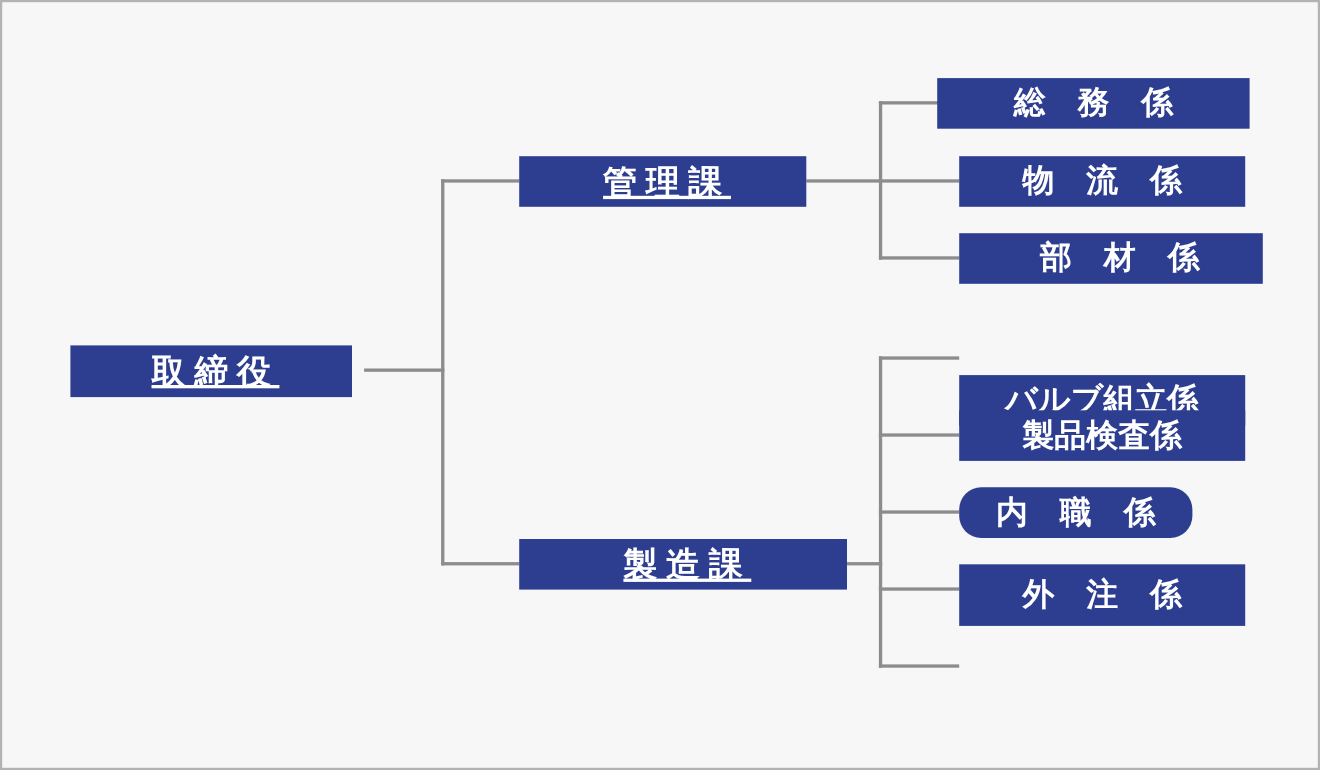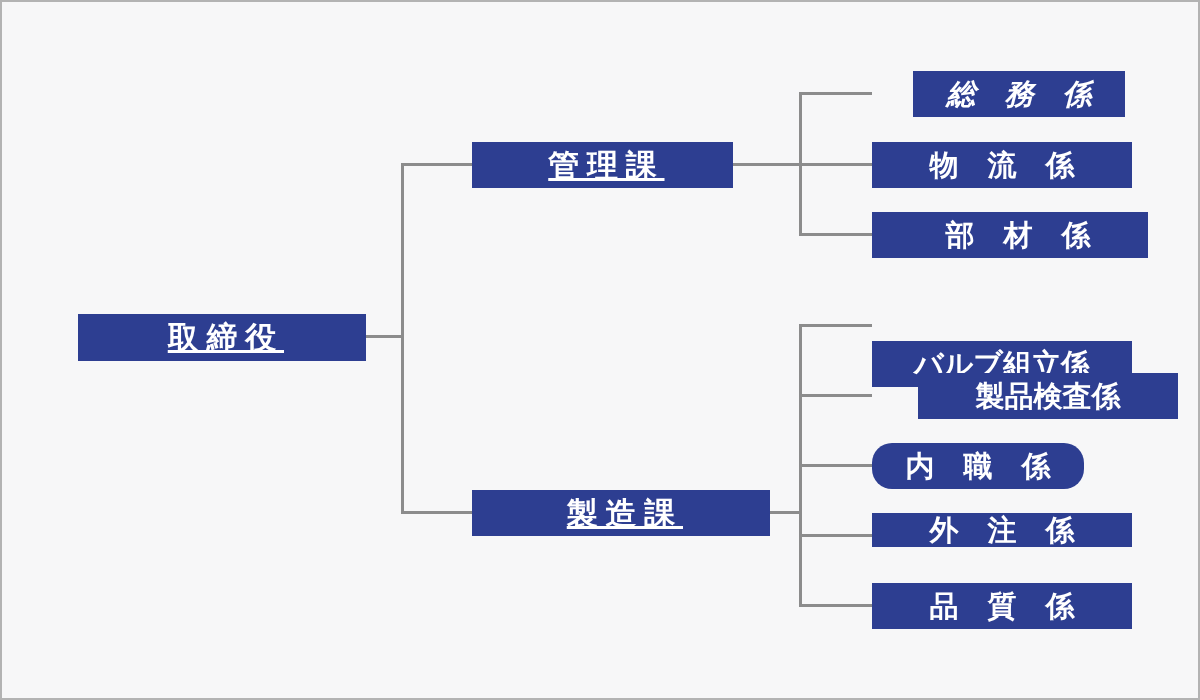--- a/index.html
+++ b/index.html
@@ -27,32 +27,32 @@
     align-items: center;
     justify-content: center;
     font-weight: 700;
     white-space: nowrap;
     line-height: 1;
   }
   .node-main { letter-spacing: 0.25em; text-indent: 0.25em; font-size: 31px; text-decoration: underline; }
   .node-child { font-size: 29px; }
 
   
-  .n-root  { left: 76px;  top: 312px; width: 288px; height: 47px; }
+  .n-root  { left: 62px;  top: 312px; width: 256px; height: 47px; }
   .n-sec1  { left: 470px; top: 140px; width: 261px; height: 46px; }
   .n-sec2  { left: 470px; top: 488px; width: 298px; height: 46px; }
 
   
-  .n-c0 { left: 911px; top: 69px;  width: 212px; height: 46px; font-style: italic; }
+  .n-c0 { left: 850px; top: 69px;  width: 284px; height: 46px; }
   .n-c1 { left: 870px; top: 140px; width: 260px; height: 46px; }
   .n-c2 { left: 870px; top: 210px; width: 260px; height: 46px; padding-left: 16px; }
   .n-c3 { left: 870px; top: 301px; width: 260px; height: 46px; margin-top: 38px; }
-  .n-c4 { left: 870px; top: 371px; width: 260px; height: 46px; margin-left: 46px; }
+  .n-c4 { left: 870px; top: 371px; width: 260px; height: 46px; }
   .n-c5 { left: 870px; top: 441px; width: 212px; height: 46px; border-radius: 20px; }
-  .n-c6 { left: 870px; top: 511px; width: 260px; height: 34px; }
+  .n-c6 { left: 870px; top: 511px; width: 260px; height: 56px; }
   .n-c7 { left: 870px; top: 581px; width: 260px; height: 46px; }
 
   
   .line { position: absolute; background: #8c8c8c; }
   .h { height: 3px; }
   .v { width: 3px; }
 
   .l-root-h    { left: 329px; top: 333px; width: 73px; }
   .l-spine1    { left: 399px; top: 161px; height: 351px; }
   .l-sec1-in   { left: 399px; top: 161px; width: 71px; }
@@ -107,15 +107,14 @@
   <div class="node node-child n-c2">部　材　係</div>
 
   <div class="node node-child n-c3">バルブ組立係</div>
 
   <div class="node node-child n-c4">製品検査係</div>
 
   <div class="node node-child n-c5">内　職　係</div>
 
   <div class="node node-child n-c6">外　注　係</div>
 
-  <div class="node node-child n-c7">品　質　係</div>
 
 </div>
 
 </body></html>

